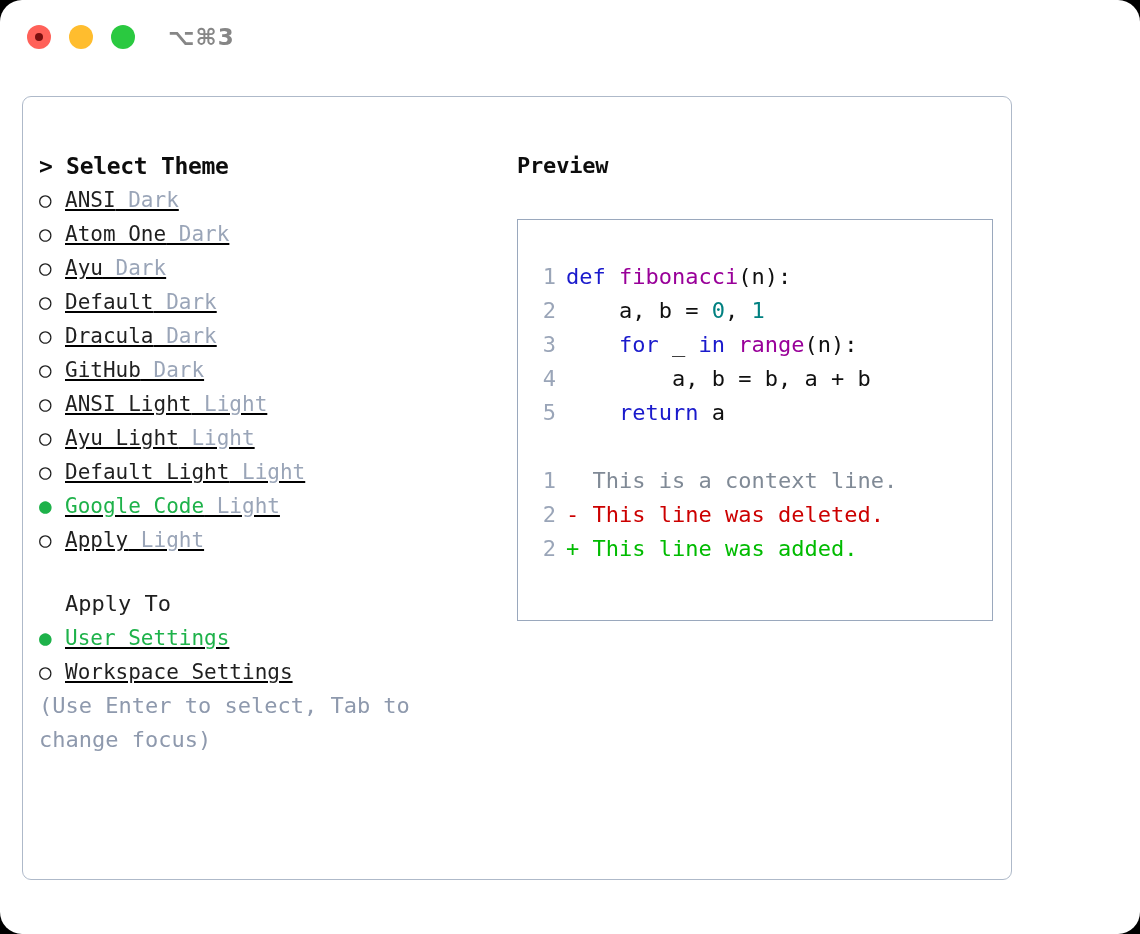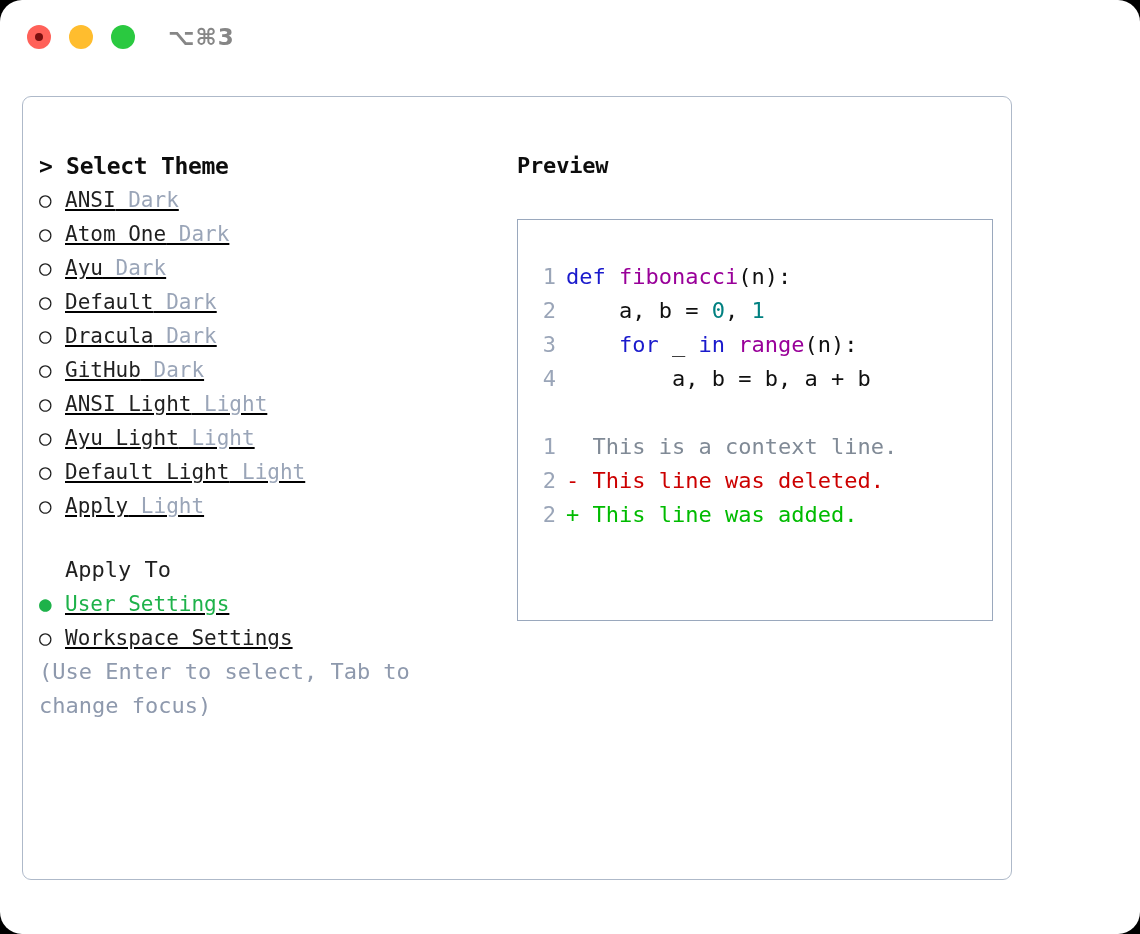--- a/index.html
+++ b/index.html
@@ -191,20 +191,21 @@
       <div id="theme-list">
           <div class="opt-row"><span class="bullet">○</span><span class="opt-name">ANSI</span><span class="opt-kind"> Dark</span></div>
           <div class="opt-row"><span class="bullet">○</span><span class="opt-name">Atom One</span><span class="opt-kind"> Dark</span></div>
           <div class="opt-row"><span class="bullet">○</span><span class="opt-name">Ayu</span><span class="opt-kind"> Dark</span></div>
           <div class="opt-row"><span class="bullet">○</span><span class="opt-name">Default</span><span class="opt-kind"> Dark</span></div>
           <div class="opt-row"><span class="bullet">○</span><span class="opt-name">Dracula</span><span class="opt-kind"> Dark</span></div>
           <div class="opt-row"><span class="bullet">○</span><span class="opt-name">GitHub</span><span class="opt-kind"> Dark</span></div>
           <div class="opt-row"><span class="bullet">○</span><span class="opt-name">ANSI Light</span><span class="opt-kind"> Light</span></div>
           <div class="opt-row"><span class="bullet">○</span><span class="opt-name">Ayu Light</span><span class="opt-kind"> Light</span></div>
           <div class="opt-row"><span class="bullet">○</span><span class="opt-name">Default Light</span><span class="opt-kind"> Light</span></div>
+          <div class="opt-row selected"><span class="bullet sel">●</span><span class="opt-name">Google Code</span><span class="opt-kind"> Light</span></div>
           <div class="opt-row"><span class="bullet">○</span><span class="opt-name">Apply</span><span class="opt-kind"> Light</span></div>
         </div>
 
       <div class="spacer-sm"></div>
 
       <div class="apply-title">Apply To</div>
       <div id="apply-list">
           <div class="opt-row selected"><span class="bullet sel">●</span><span class="opt-name">User Settings</span></div>
           <div class="opt-row"><span class="bullet">○</span><span class="opt-name">Workspace Settings</span></div>
         </div>
@@ -213,20 +214,21 @@
     </div>
 
     <div class="right-col">
       <div class="preview-label">Preview</div>
       <div class="code-box">
         <div id="code-lines">
             <div class="code-line"><span class="ln">1</span><span class="kw">def </span><span class="fn">fibonacci</span><span class="pl">(n):</span></div>
             <div class="code-line"><span class="ln">2</span><span class="pl">    a, b = </span><span class="num">0</span><span class="pl">, </span><span class="num">1</span></div>
             <div class="code-line"><span class="ln">3</span><span class="pl">    </span><span class="kw">for</span><span class="pl"> _ </span><span class="kw">in</span><span class="pl"> </span><span class="fn">range</span><span class="pl">(n):</span></div>
             <div class="code-line"><span class="ln">4</span><span class="pl">        a, b = b, a + b</span></div>
+            <div class="code-line"><span class="ln">5</span><span class="pl">    </span><span class="kw">return</span><span class="pl"> a</span></div>
           </div>
         <div class="gap"></div>
         <div id="diff-lines">
             <div class="code-line"><span class="ln">1</span><span class="ctx"> </span><span class="ctx"> This is a context line.</span></div>
             <div class="code-line"><span class="ln">2</span><span class="del">-</span><span class="del"> This line was deleted.</span></div>
             <div class="code-line"><span class="ln">2</span><span class="add">+</span><span class="add"> This line was added.</span></div>
           </div>
       </div>
     </div>
 

